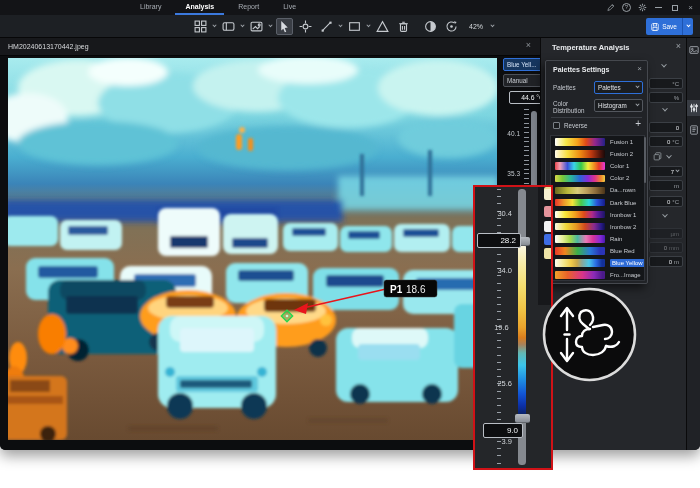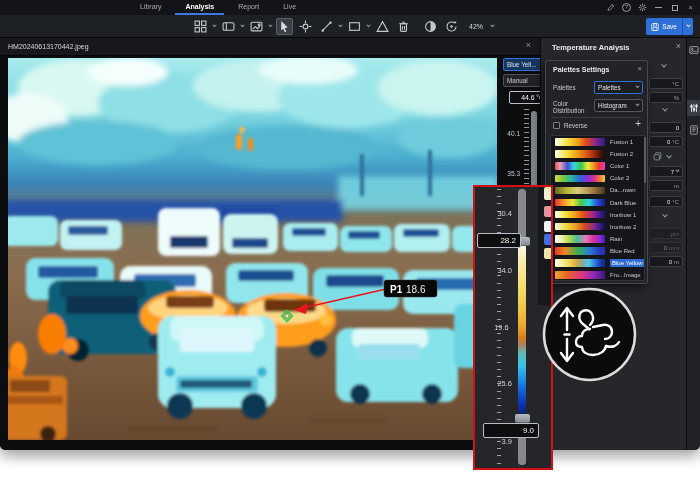--- a/index.html
+++ b/index.html
@@ -561,21 +561,21 @@
     <div class="ov-ticks"></div>
     <div class="ov-track"></div>
     <div class="ov-grad" style="background:linear-gradient(180deg,#fbf6e0 0%,#f7ecaa 10%,#f4dd6e 24%,#f0c243 38%,#eaa32c 48%,#d97d1e 54%,#a8825c 58%,#62b8b4 63%,#3cc6ea 70%,#1e8ce2 79%,#1254d4 87%,#0c2fa6 94%,#09205c 100%)"></div>
     <div class="ov-handle" style="top:50px;"></div>
     <div class="ov-handle" style="top:227px;"></div>
     <div class="ov-lab" style="top:22px;">30.4</div>
     <div class="ov-box" style="left:2px;top:46px;width:44px;">28.2</div>
     <div class="ov-lab" style="top:79px;">34.0</div>
     <div class="ov-lab" style="top:136px;text-align:center;">19.6</div>
     <div class="ov-lab" style="top:192px;">25.6</div>
-    <div class="ov-box" style="left:8px;top:236px;width:56px;">9.0</div>
+    <div class="ov-box" style="left:8px;top:236px;width:40px;">9.0</div>
     <div class="ov-lab" style="top:250px;">3.9</div>
   </div>
 
   <svg class="gesture" viewBox="0 0 97 97">
     <circle cx="48.5" cy="48.5" r="45.5" fill="#0b0b0c" stroke="#dcdcdc" stroke-width="2.5"></circle>
     <g stroke="#ffffff" stroke-width="2.4" fill="none" stroke-linecap="round" stroke-linejoin="round">
       <path d="M26,23 V44 M26,53 V74"></path>
       <path d="M20,30 L26,22 L32,30"></path>
       <path d="M20,67 L26,75 L32,67"></path>
       <path d="M23.5,48.5 h5"></path>

